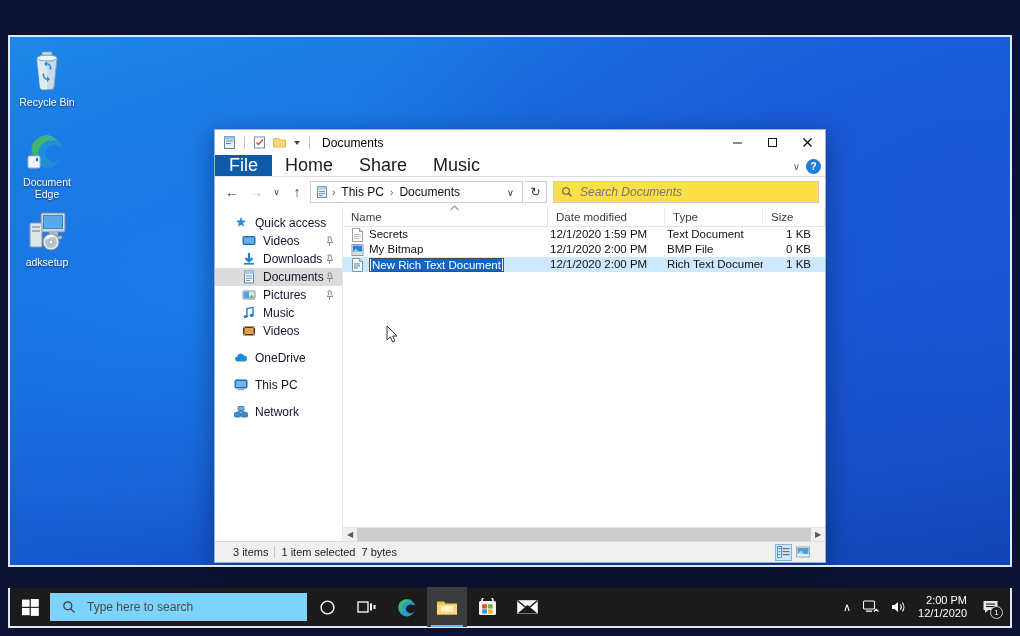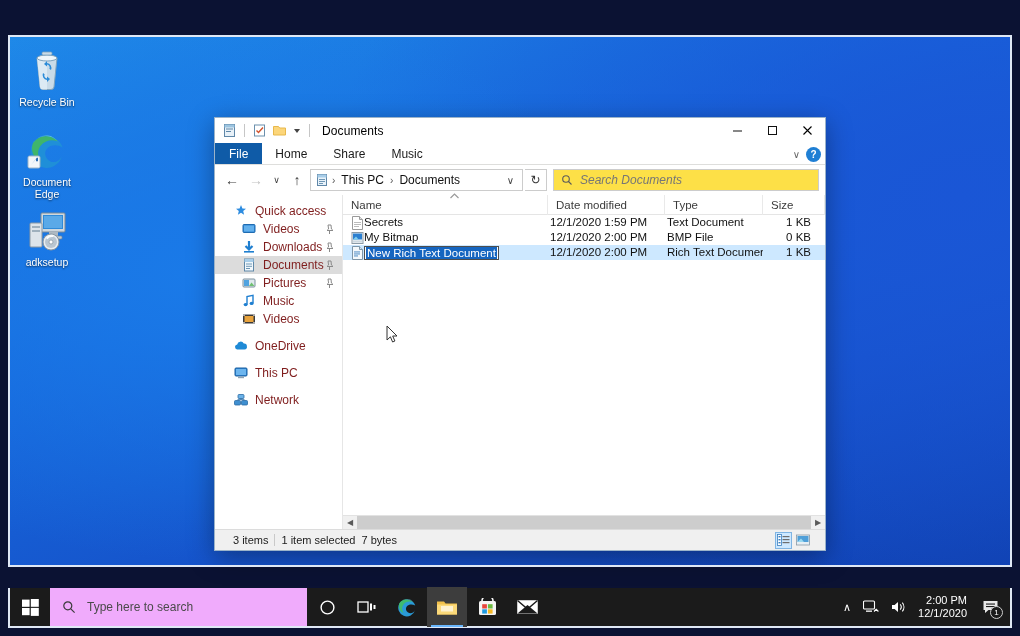--- a/index.html
+++ b/index.html
@@ -37,21 +37,21 @@
     position: absolute; width: 70px; text-align: center;
     color: #fff; font-size: 10.5px; line-height: 12px;
     text-shadow: 0 1px 2px rgba(0,0,0,.65);
     cursor: default;
   }
   .desk-icon .glyph { display: block; height: 44px; margin-bottom: 3px; position: relative; }
   .desk-icon .label { display: block; }
 
   
   #explorer {
-    position: absolute; left: 204px; top: 80px; width: 612px; height: 434px;
+    position: absolute; left: 204px; top: 92px; width: 612px; height: 434px;
     background: #fff;
     border: 1px solid #9bb3c9;
     box-shadow: 0 6px 24px rgba(0,0,0,.35);
     display: flex; flex-direction: column;
   }
 
   
   .titlebar {
     height: 25px; background: #fff; display: flex; align-items: center;
     position: relative; flex: none;
@@ -67,21 +67,21 @@
     width: 35px; height: 25px; display: flex; align-items: center; justify-content: center;
     cursor: pointer; color: #000;
   }
 
   
   .ribbon {
     height: 22px; background: #fff; display: flex; align-items: stretch;
     position: relative; flex: none; border-bottom: 1px solid #dededc;
   }
   .rtab {
-    padding: 0 13px; display: flex; align-items: center; font-size: 12px;
+    padding: 0 13px; display: flex; align-items: center; font-size: 18px;
     color: #1a1a1a; cursor: pointer;
   }
   .rtab.file { background: #0f5ba7; color: #fff; padding: 0 14px; }
   .ribbon-right { position: absolute; right: 4px; top: 0; height: 22px; display: flex; align-items: center; gap: 6px; }
   .chev-collapse { color: #666; font-size: 10px; cursor: pointer; }
   .help-btn {
     width: 15px; height: 15px; border-radius: 50%; background: #1f7fd4; color: #fff;
     font-size: 10px; display: flex; align-items: center; justify-content: center;
     cursor: pointer; font-weight: bold;
   }
@@ -120,21 +120,21 @@
   .searchbox .ph { color: #767676; font-size: 12px; }
 
   
   .ebody { flex: 1; display: flex; min-height: 0; }
   .nav {
     width: 128px; flex: none; background: #fff; border-right: 1px solid #e6e6e6;
     padding-top: 7px; overflow: hidden;
   }
   .navitem {
     height: 18px; display: flex; align-items: center; gap: 6px; padding-left: 18px;
-    font-size: 12px; color: #7f1d1d; cursor: pointer; position: relative;
+    font-size: 12px; color: #0f172a; cursor: pointer; position: relative;
   }
   .navitem.sel { background: #dcdcdc; }
   .navitem.indent { padding-left: 26px; }
   .navitem .ni-ico { width: 16px; height: 16px; flex: none; position: relative; }
   .navitem .pin { position: absolute; right: 8px; color: #8a8a8a; font-size: 10px; }
   .nav-gap { height: 9px; }
 
   .content { flex: 1; display: flex; flex-direction: column; min-width: 0; background: #fff; }
   .colhead {
     height: 20px; display: flex; align-items: center; border-bottom: 1px solid #e5e5e5;
@@ -152,21 +152,21 @@
     position: absolute; left: 106px; top: -3px; color: #8f8f8f; font-size: 10px;
   }
 
   .filelist { flex: 1; position: relative; overflow: hidden; }
   .frow {
     height: 15px; display: flex; align-items: center; font-size: 11.5px; color: #111;
     cursor: default;
   }
   .frow.sel { background: #cde8ff; }
   .fcell { height: 15px; line-height: 15px; overflow: hidden; white-space: nowrap; }
-  .fcell.name { width: 205px; flex: none; display: flex; align-items: center; padding-left: 8px; }
+  .fcell.name { width: 205px; flex: none; display: flex; align-items: center; gap: 5px; padding-left: 8px; }
   .fcell.date { width: 117px; flex: none; padding-left: 2px; }
   .fcell.type { width: 98px; flex: none; padding-left: 2px; }
   .fcell.size { flex: 1; text-align: right; padding-right: 14px; }
   .fico { width: 13px; height: 14px; position: relative; flex: none; }
 
   
   .renamebox {
     display: inline-flex; align-items: flex-end; height: 14px; border: 1px solid #4d4d4d;
     background: #fff; padding: 0 1px; min-width: 128px;
   }
@@ -208,21 +208,21 @@
   #taskbar {
     position: absolute; left: 8px; bottom: 8px; width: 1004px; height: 40px;
     background: #1b1b1b; display: flex; align-items: center;
     border-left: 2px solid #dfe8f5; border-right: 2px solid #dfe8f5; border-bottom: 2px solid #dfe8f5;
   }
   #startbtn {
     width: 40px; height: 40px; display: flex; align-items: center; justify-content: center;
     cursor: pointer;
   }
   #tsearch {
-    width: 257px; height: 38px; background: #f0abfc; display: flex; align-items: center;
+    width: 257px; height: 28px; background: #7dd3fc; display: flex; align-items: center;
     gap: 11px; padding: 0 12px; cursor: text;
   }
   #tsearch .ph { color: #4a4a4a; font-size: 12px; }
   .tbtn {
     width: 40px; height: 40px; display: flex; align-items: center; justify-content: center;
     cursor: pointer; position: relative;
   }
   .tbtn.active { background: #3d3d3d; }
   .tbtn.active::after {
     content: ""; position: absolute; left: 4px; right: 4px; bottom: 0; height: 2px; background: #6ab7ff;

